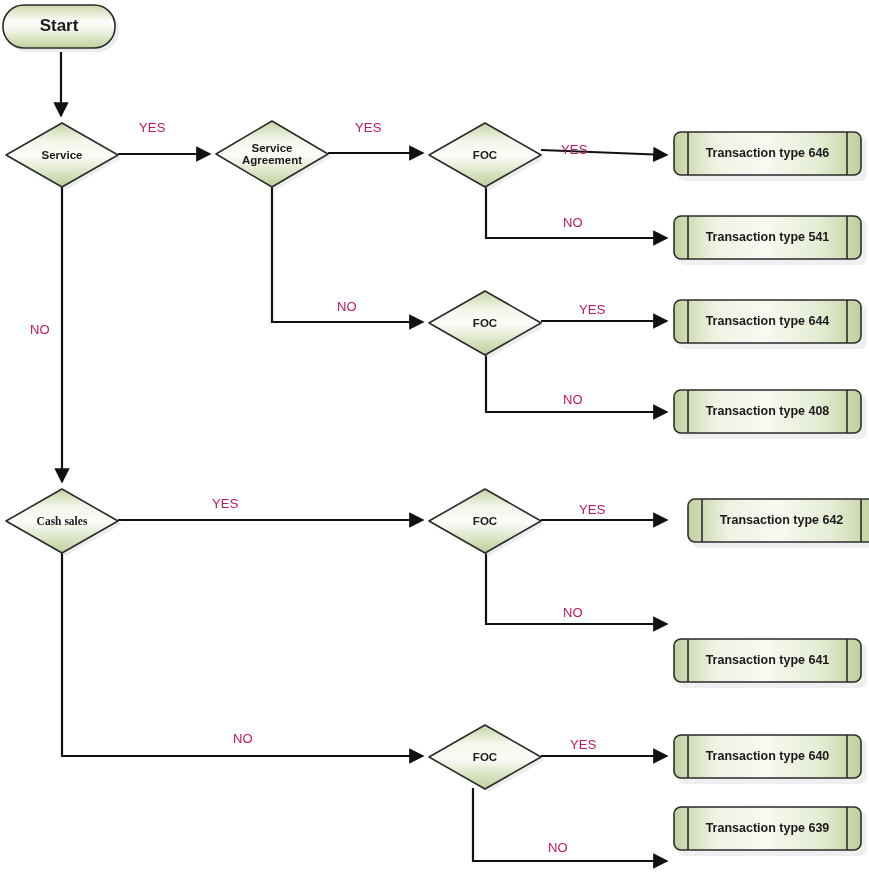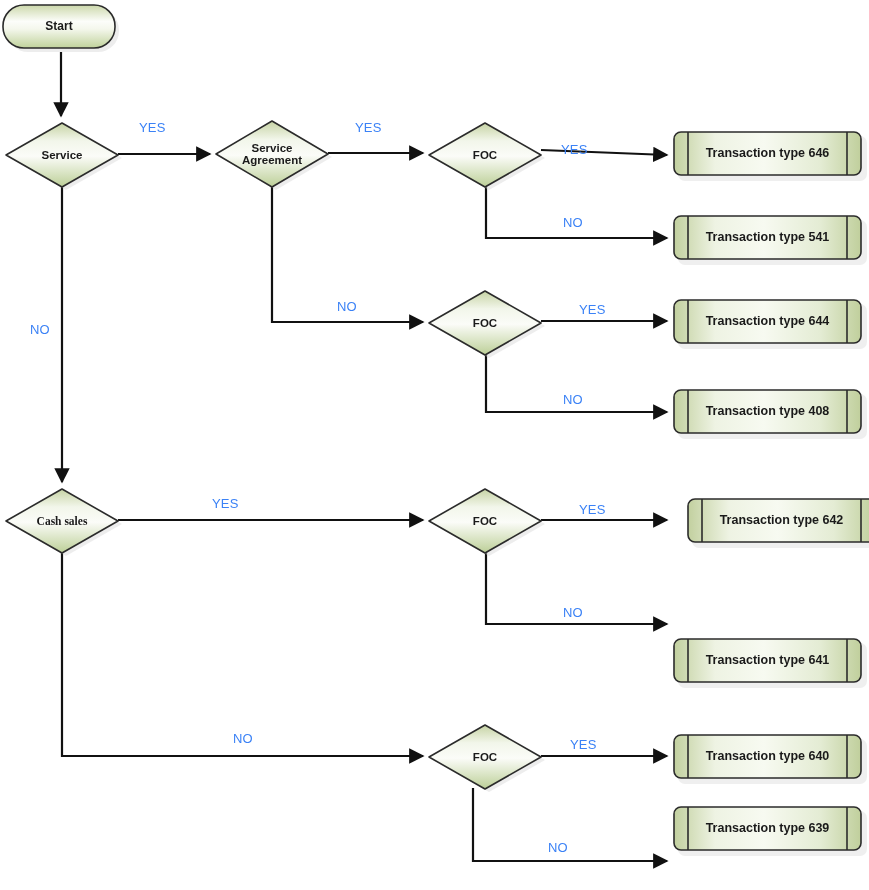--- a/index.html
+++ b/index.html
@@ -41,27 +41,27 @@
     display: flex;
     align-items: center;
     justify-content: center;
     text-align: center;
     font-weight: bold;
     color: #1a1a1a;
     line-height: 1.08;
     pointer-events: none;
     white-space: pre-line;
   }
-  .terminator .node-label { font-size: 12px; }
+  .terminator .node-label { font-size: 17px; }
   .decision  .node-label { font-size: 11.5px; }
   .process   .node-label { font-size: 12.5px; }
   .edge-label {
     position: absolute;
     font-size: 13px;
-    color: #3b82f6;
+    color: #be185d;
     font-weight: normal;
     white-space: nowrap;
     letter-spacing: 0.2px;
   }
 </style>
 </head>
 <body>
 
 <div id="canvas">
 

